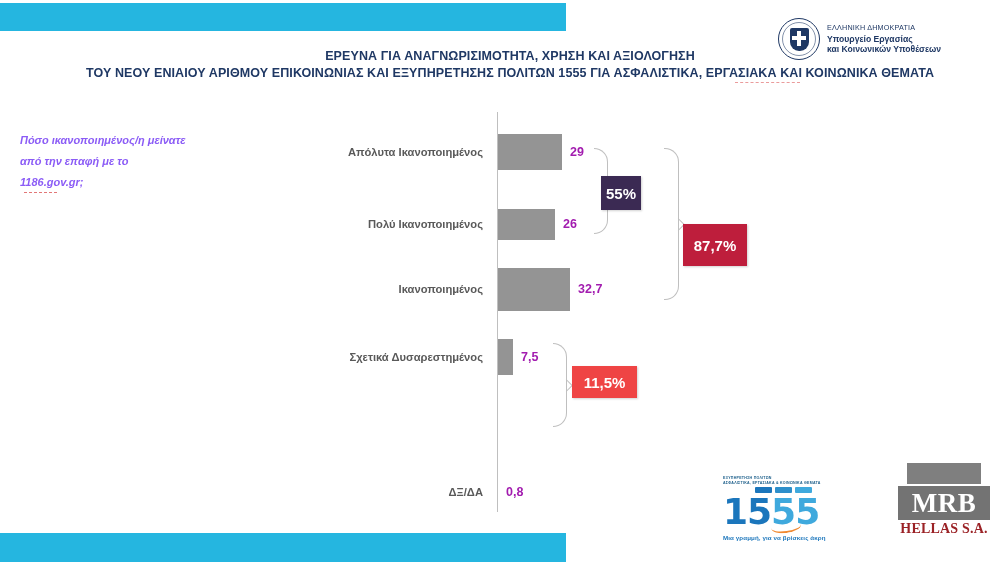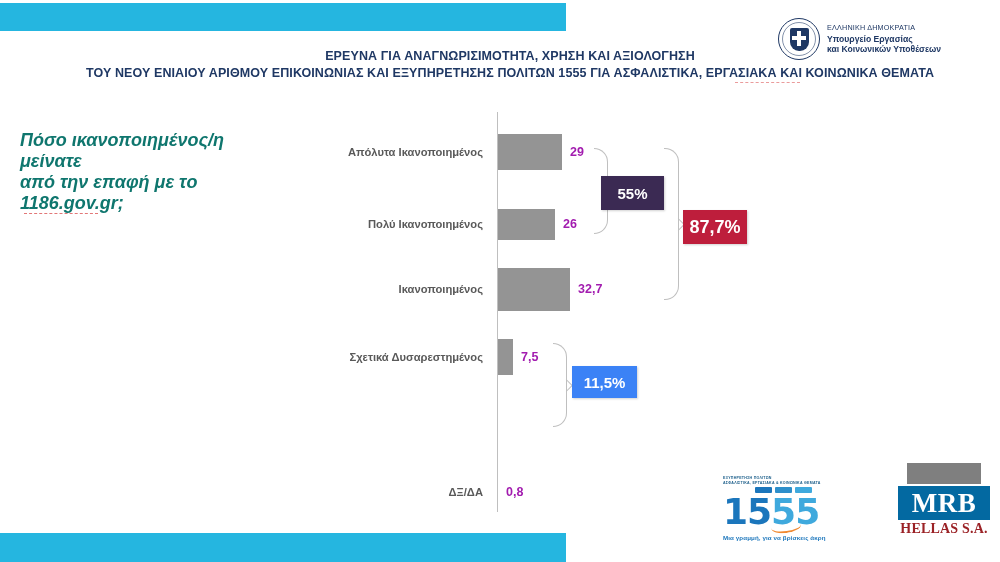--- a/index.html
+++ b/index.html
@@ -78,24 +78,24 @@
   .ministry-text { color: #1F3864; line-height: 10.5px; }
   .ministry-text .l1 { font-size: 7.2px; letter-spacing: .2px; }
   .ministry-text .l2,
   .ministry-text .l3 { font-size: 8.6px; font-weight: bold; }
 
   
   .question {
     position: absolute;
     left: 20px; top: 130px;
     width: 265px;
-    color: #0f766e;
+    color: #8b5cf6;
     font-style: italic;
     font-weight: bold;
-    font-size: 18px;
+    font-size: 11px;
     line-height: 21px;
   }
   .question .url { position: relative; display: inline-block; }
   .question .url::after {
     content: ""; position: absolute;
     left: 4px; right: 26px; bottom: 0px;
     border-bottom: 1.4px dashed #D94A4A;
     opacity: .75;
   }
 
@@ -144,21 +144,21 @@
 
   
   .badge {
     position: absolute;
     display: flex; align-items: center; justify-content: center;
     color: #ffffff; font-weight: bold;
     box-shadow: 1px 1px 2px rgba(0,0,0,.18);
   }
   .badge.purple { background: #3B2A53; }
   .badge.crimson { background: #BE1E3C; }
-  .badge.red { background: #3b82f6; }
+  .badge.red { background: #ef4444; }
 
   
   .logo1555 { position: absolute; left: 723px; top: 476px; width: 120px; text-align: left; }
   .logo1555 .toptext {
     font-size: 3.6px; color: #1B5E8A; font-weight: bold;
     letter-spacing: .25px; line-height: 5px;
   }
   .logo1555 .number {
     font-size: 36px; font-weight: bold;
     color: #1B76BC; letter-spacing: -1px;
@@ -179,21 +179,21 @@
   }
   .logo1555 .bars { display: flex; gap: 3px; justify-content: center; margin-top: 1px; }
   .logo1555 .bars i { display: block; width: 17px; height: 6px; background: #1B76BC; border-radius: 1px; }
   .logo1555 .bars i:nth-child(2){ background:#2D8FCB; }
   .logo1555 .bars i:nth-child(3){ background:#3FA9DD; }
 
   
   .mrb { position: absolute; left: 898px; top: 463px; width: 92px; text-align: center; }
   .mrb .blk1 { width: 74px; height: 21px; background: #7F7F7F; margin: 0 auto; }
   .mrb .blk2 {
-    width: 92px; height: 34px; background: #0369a1;
+    width: 92px; height: 34px; background: #737373;
     margin: 2px auto 0;
     display: flex; align-items: center; justify-content: center;
     color: #ffffff; font-family: "Liberation Serif", serif;
     font-weight: bold; font-size: 27px; letter-spacing: .5px;
   }
   .mrb .hellas {
     color: #9B2226; font-family: "Liberation Serif", serif;
     font-weight: bold; font-size: 14px; margin-top: 1px;
     letter-spacing: .2px;
   }
@@ -271,22 +271,22 @@
         <div class="bar" style="width:0px"></div>
         <div class="bar-value">0,8</div>
       </div>
     </div>
   </div>
 
   <div class="brace" style="left:594px; top:148px; width:14px; height:86px;"></div>
   <div class="brace" style="left:664px; top:148px; width:15px; height:152px;"></div>
   <div class="brace" style="left:553px; top:343px; width:14px; height:84px;"></div>
 
-  <div class="badge purple" style="left:601px; top:176px; width:63px; height:34px; font-size:15px;">55%</div>
-  <div class="badge crimson" style="left:683px; top:210px; width:64px; height:34px; font-size:18px;">87,7%</div>
+  <div class="badge purple" style="left:601px; top:176px; width:40px; height:34px; font-size:15px;">55%</div>
+  <div class="badge crimson" style="left:683px; top:224px; width:64px; height:42px; font-size:15px;">87,7%</div>
   <div class="badge red" style="left:572px; top:366px; width:65px; height:32px; font-size:15px;">11,5%</div>
 
   <div class="logo1555">
     <div class="toptext">ΕΞΥΠΗΡΕΤΗΣΗ ΠΟΛΙΤΩΝ</div>
     <div class="toptext">ΑΣΦΑΛΙΣΤΙΚΑ, ΕΡΓΑΣΙΑΚΑ &amp; ΚΟΙΝΩΝΙΚΑ ΘΕΜΑΤΑ</div>
     <div class="bars">
         <i></i>
         <i></i>
         <i></i>
       </div>

